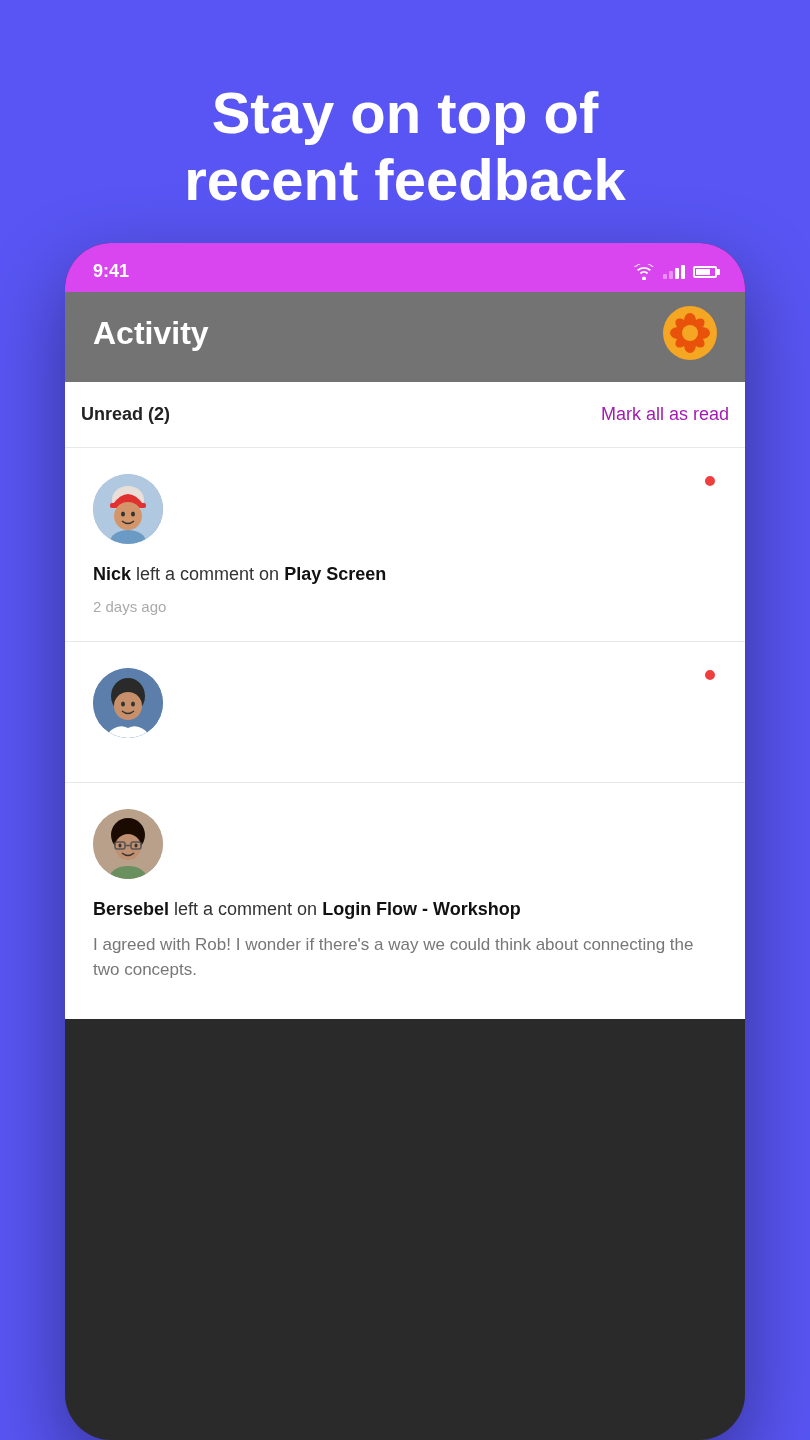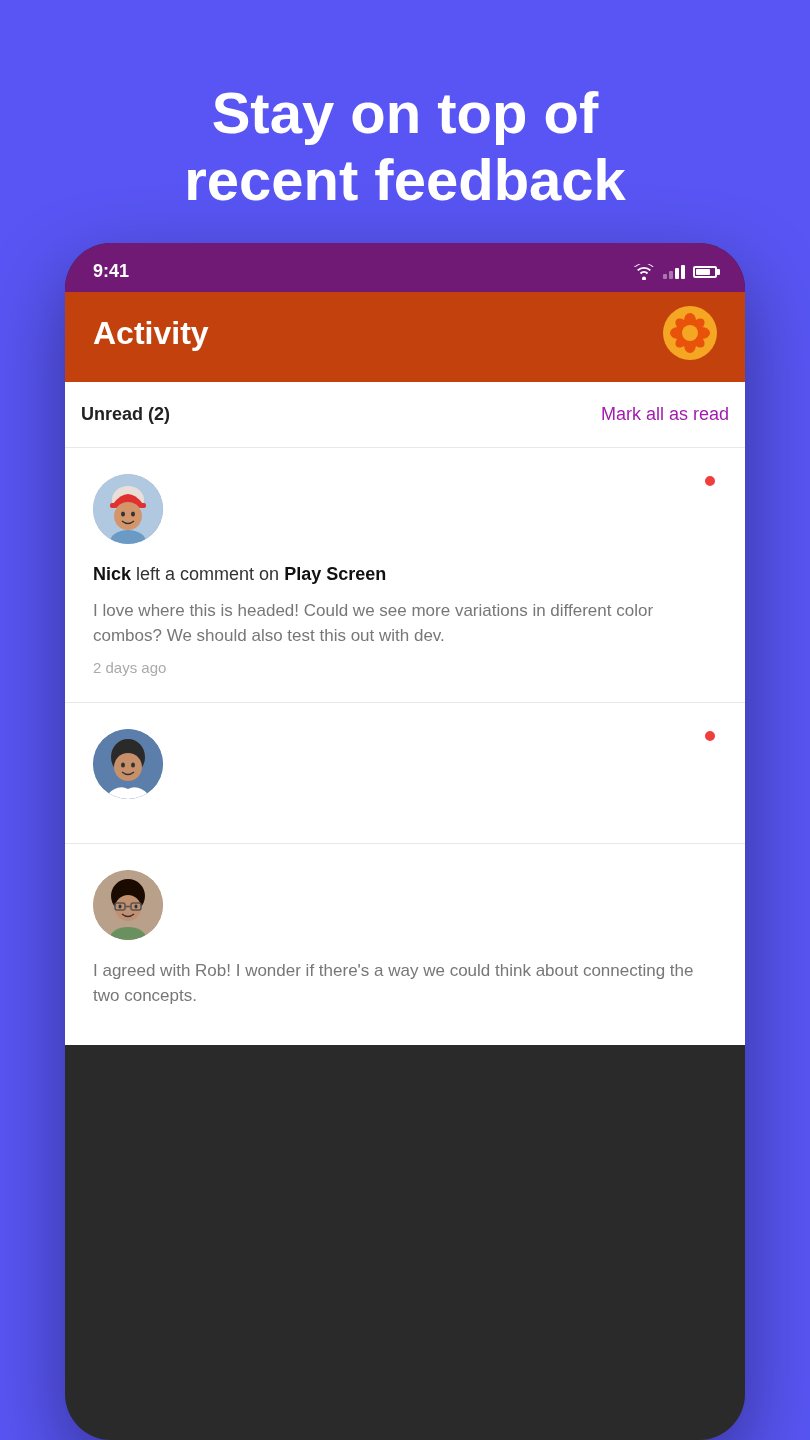--- a/index.html
+++ b/index.html
@@ -29,21 +29,21 @@
     .phone-wrapper {
       width: 680px;
       border-radius: 46px;
       background: #2a2a2a;
       overflow: hidden;
       box-shadow: 0 30px 80px rgba(0,0,0,0.4);
       flex: 1;
     }
 
     .status-bar {
-      background: #701a75;
+      background: #d946ef;
       display: flex;
       justify-content: space-between;
       align-items: center;
       padding: 18px 28px 10px;
     }
 
     .status-time {
       color: white;
       font-size: 18px;
       font-weight: 600;
@@ -92,21 +92,21 @@
     }
 
     .battery-fill {
       width: 80%;
       height: 100%;
       background: white;
       border-radius: 1px;
     }
 
     .app-header {
-      background: #c2410c;
+      background: #737373;
       padding: 14px 28px 22px;
       display: flex;
       justify-content: space-between;
       align-items: center;
     }
 
     .app-title {
       color: white;
       font-size: 32px;
       font-weight: 700;
@@ -314,21 +314,20 @@
           </svg>
         </div>
         <div class="unread-dot"></div>
       </div>
       <div class="item-content">
         <div class="item-header">
           <span class="user-name">Nick</span>
           <span> left a comment on </span>
           <span class="project-name">Play Screen</span>
         </div>
-        <div class="item-comment">I love where this is headed! Could we see more variations in different color combos? We should also test this out with dev.</div>
         <div class="item-time">2 days ago</div>
       </div>
     </div>
 
     <div class="activity-item">
       <div class="avatar-container">
         <div class="avatar avatar-ana">
           <svg width="70" height="70" viewBox="0 0 70 70">
             <circle cx="35" cy="35" r="35" fill="#5b7faa"></circle>
 
@@ -371,18 +370,23 @@
             <ellipse cx="27" cy="36.5" rx="1.5" ry="2" fill="#333"></ellipse>
             <ellipse cx="43" cy="36.5" rx="1.5" ry="2" fill="#333"></ellipse>
 
             <path d="M29 44 Q35 49 41 44" stroke="#333" stroke-width="1.5" fill="none"></path>
 
             <ellipse cx="35" cy="68" rx="18" ry="11" fill="#6a9060"></ellipse>
           </svg>
         </div>
       </div>
       <div class="item-content">
+        <div class="item-header">
+          <span class="user-name">Bersebel</span>
+          <span> left a comment on </span>
+          <span class="project-name">Login Flow - Workshop</span>
+        </div>
         <div class="item-comment">I agreed with Rob! I wonder if there's a way we could think about connecting the two concepts.</div>
       </div>
     </div>
 
   </div>
 </div>
 
 </body></html>

